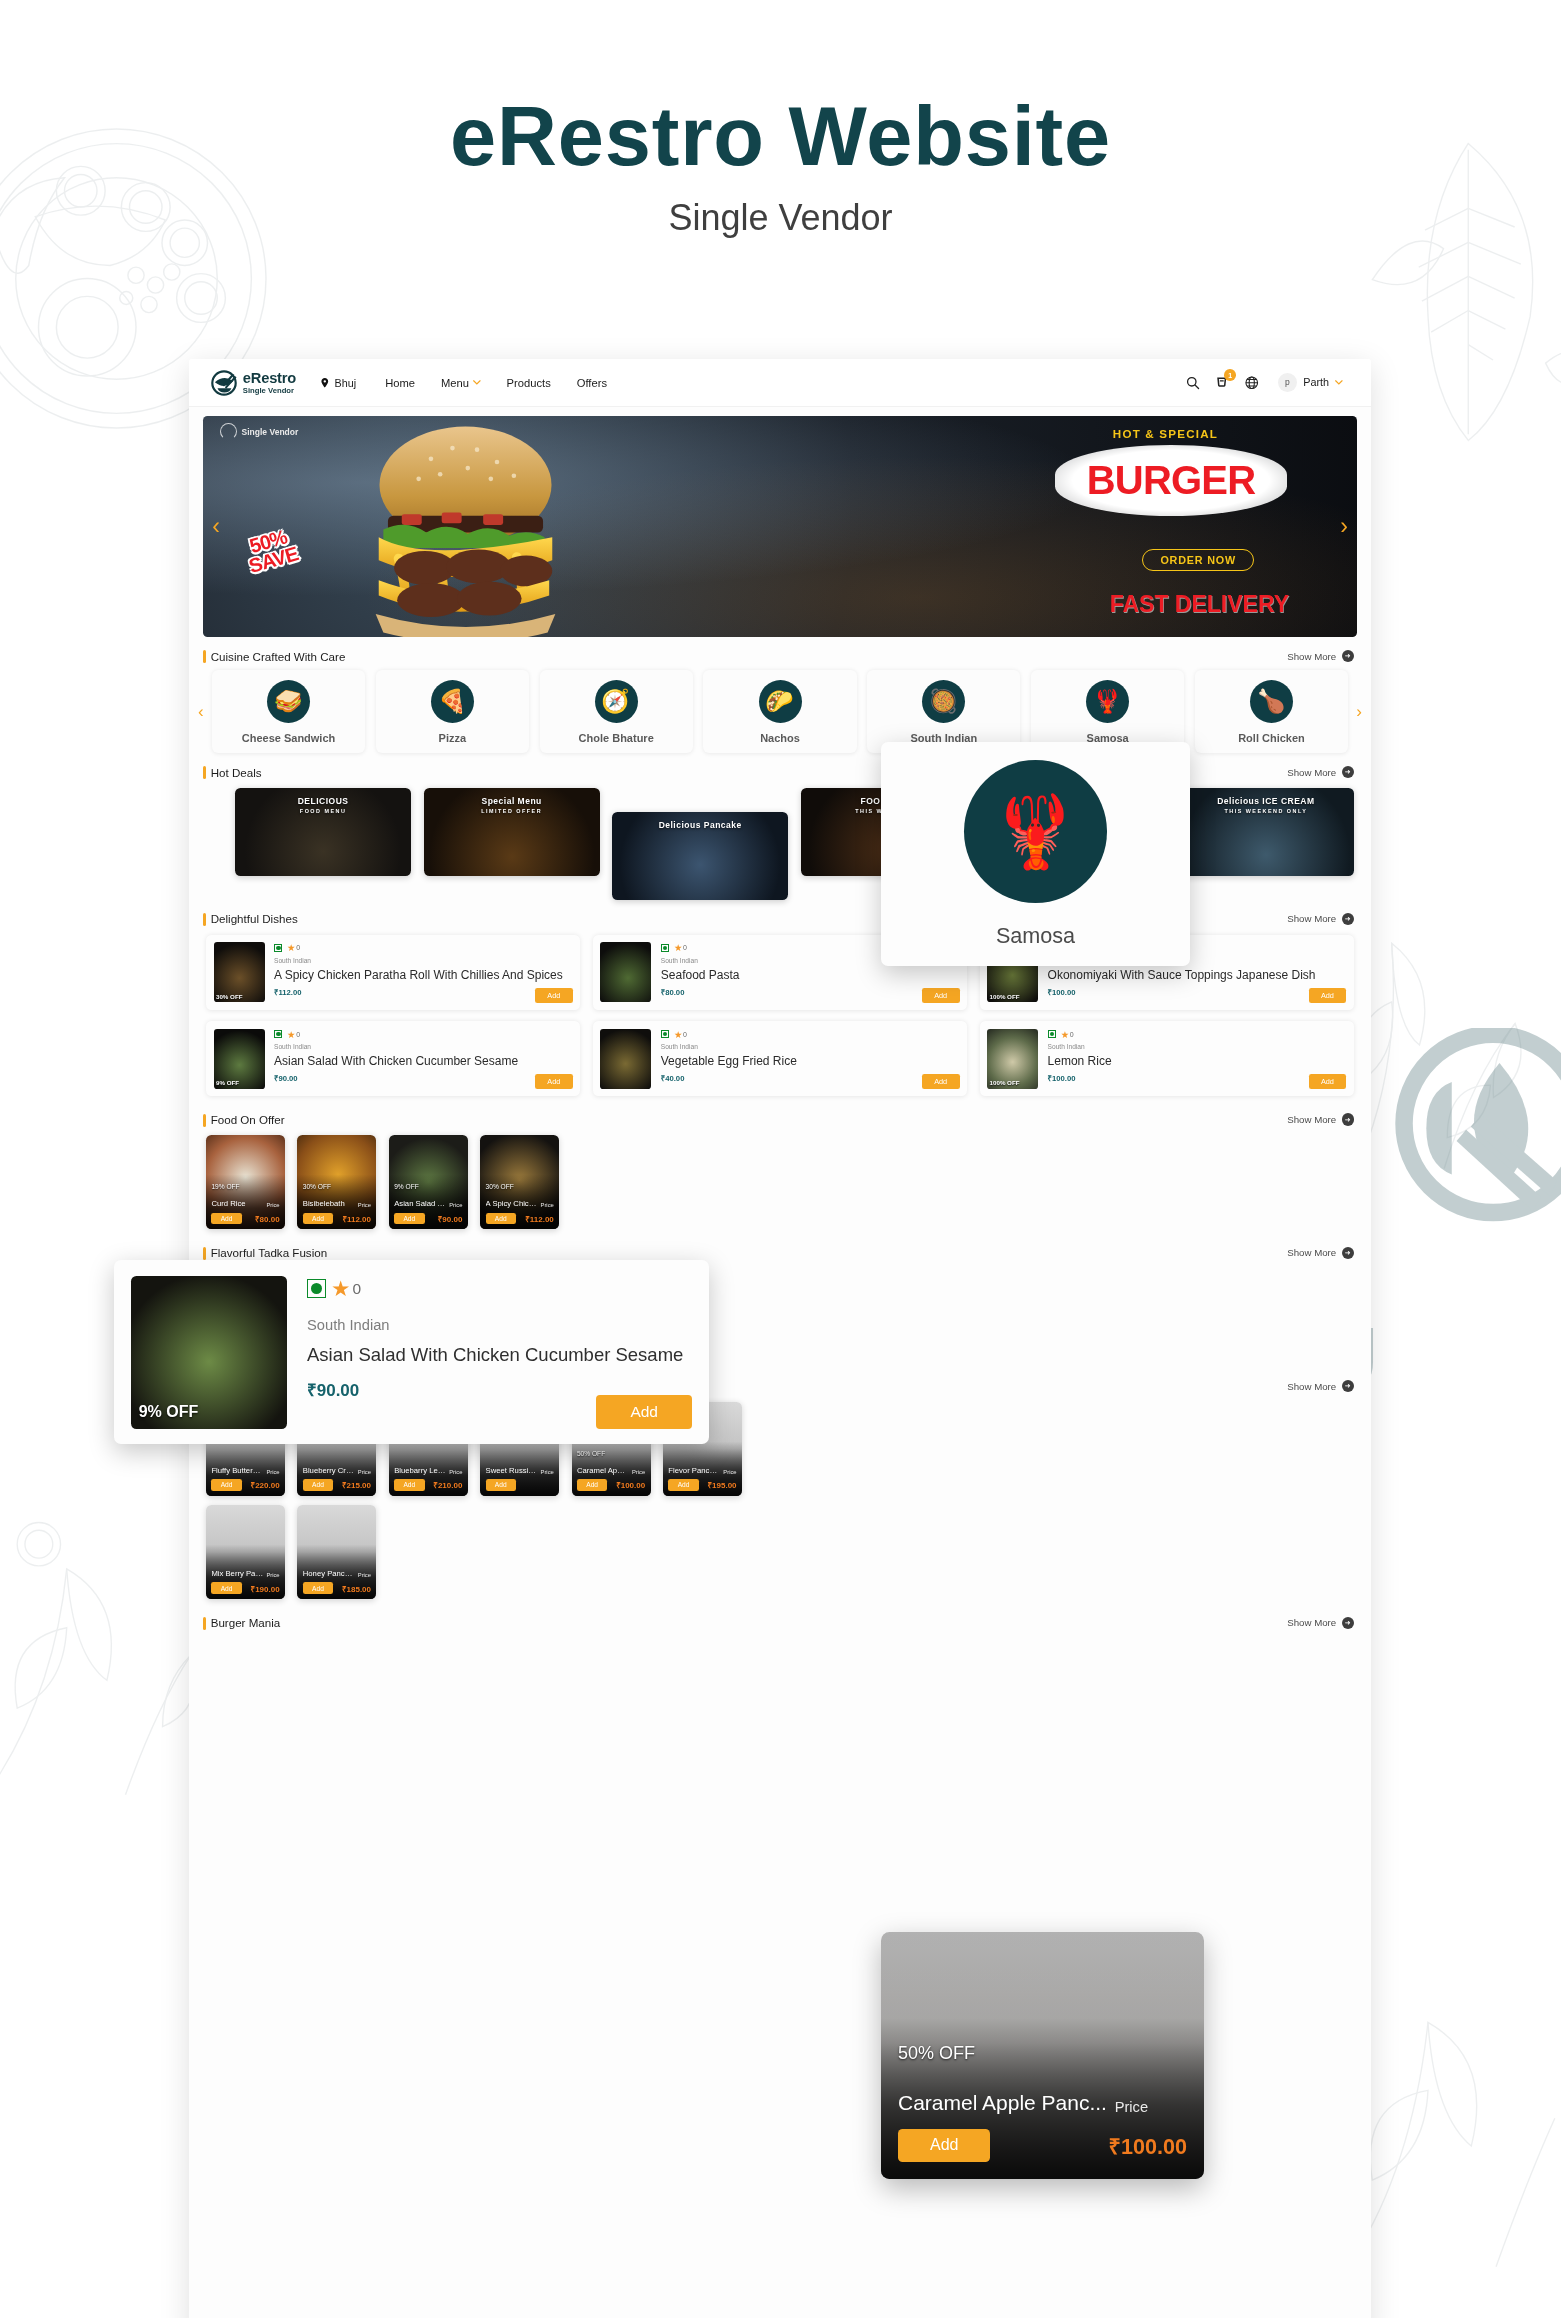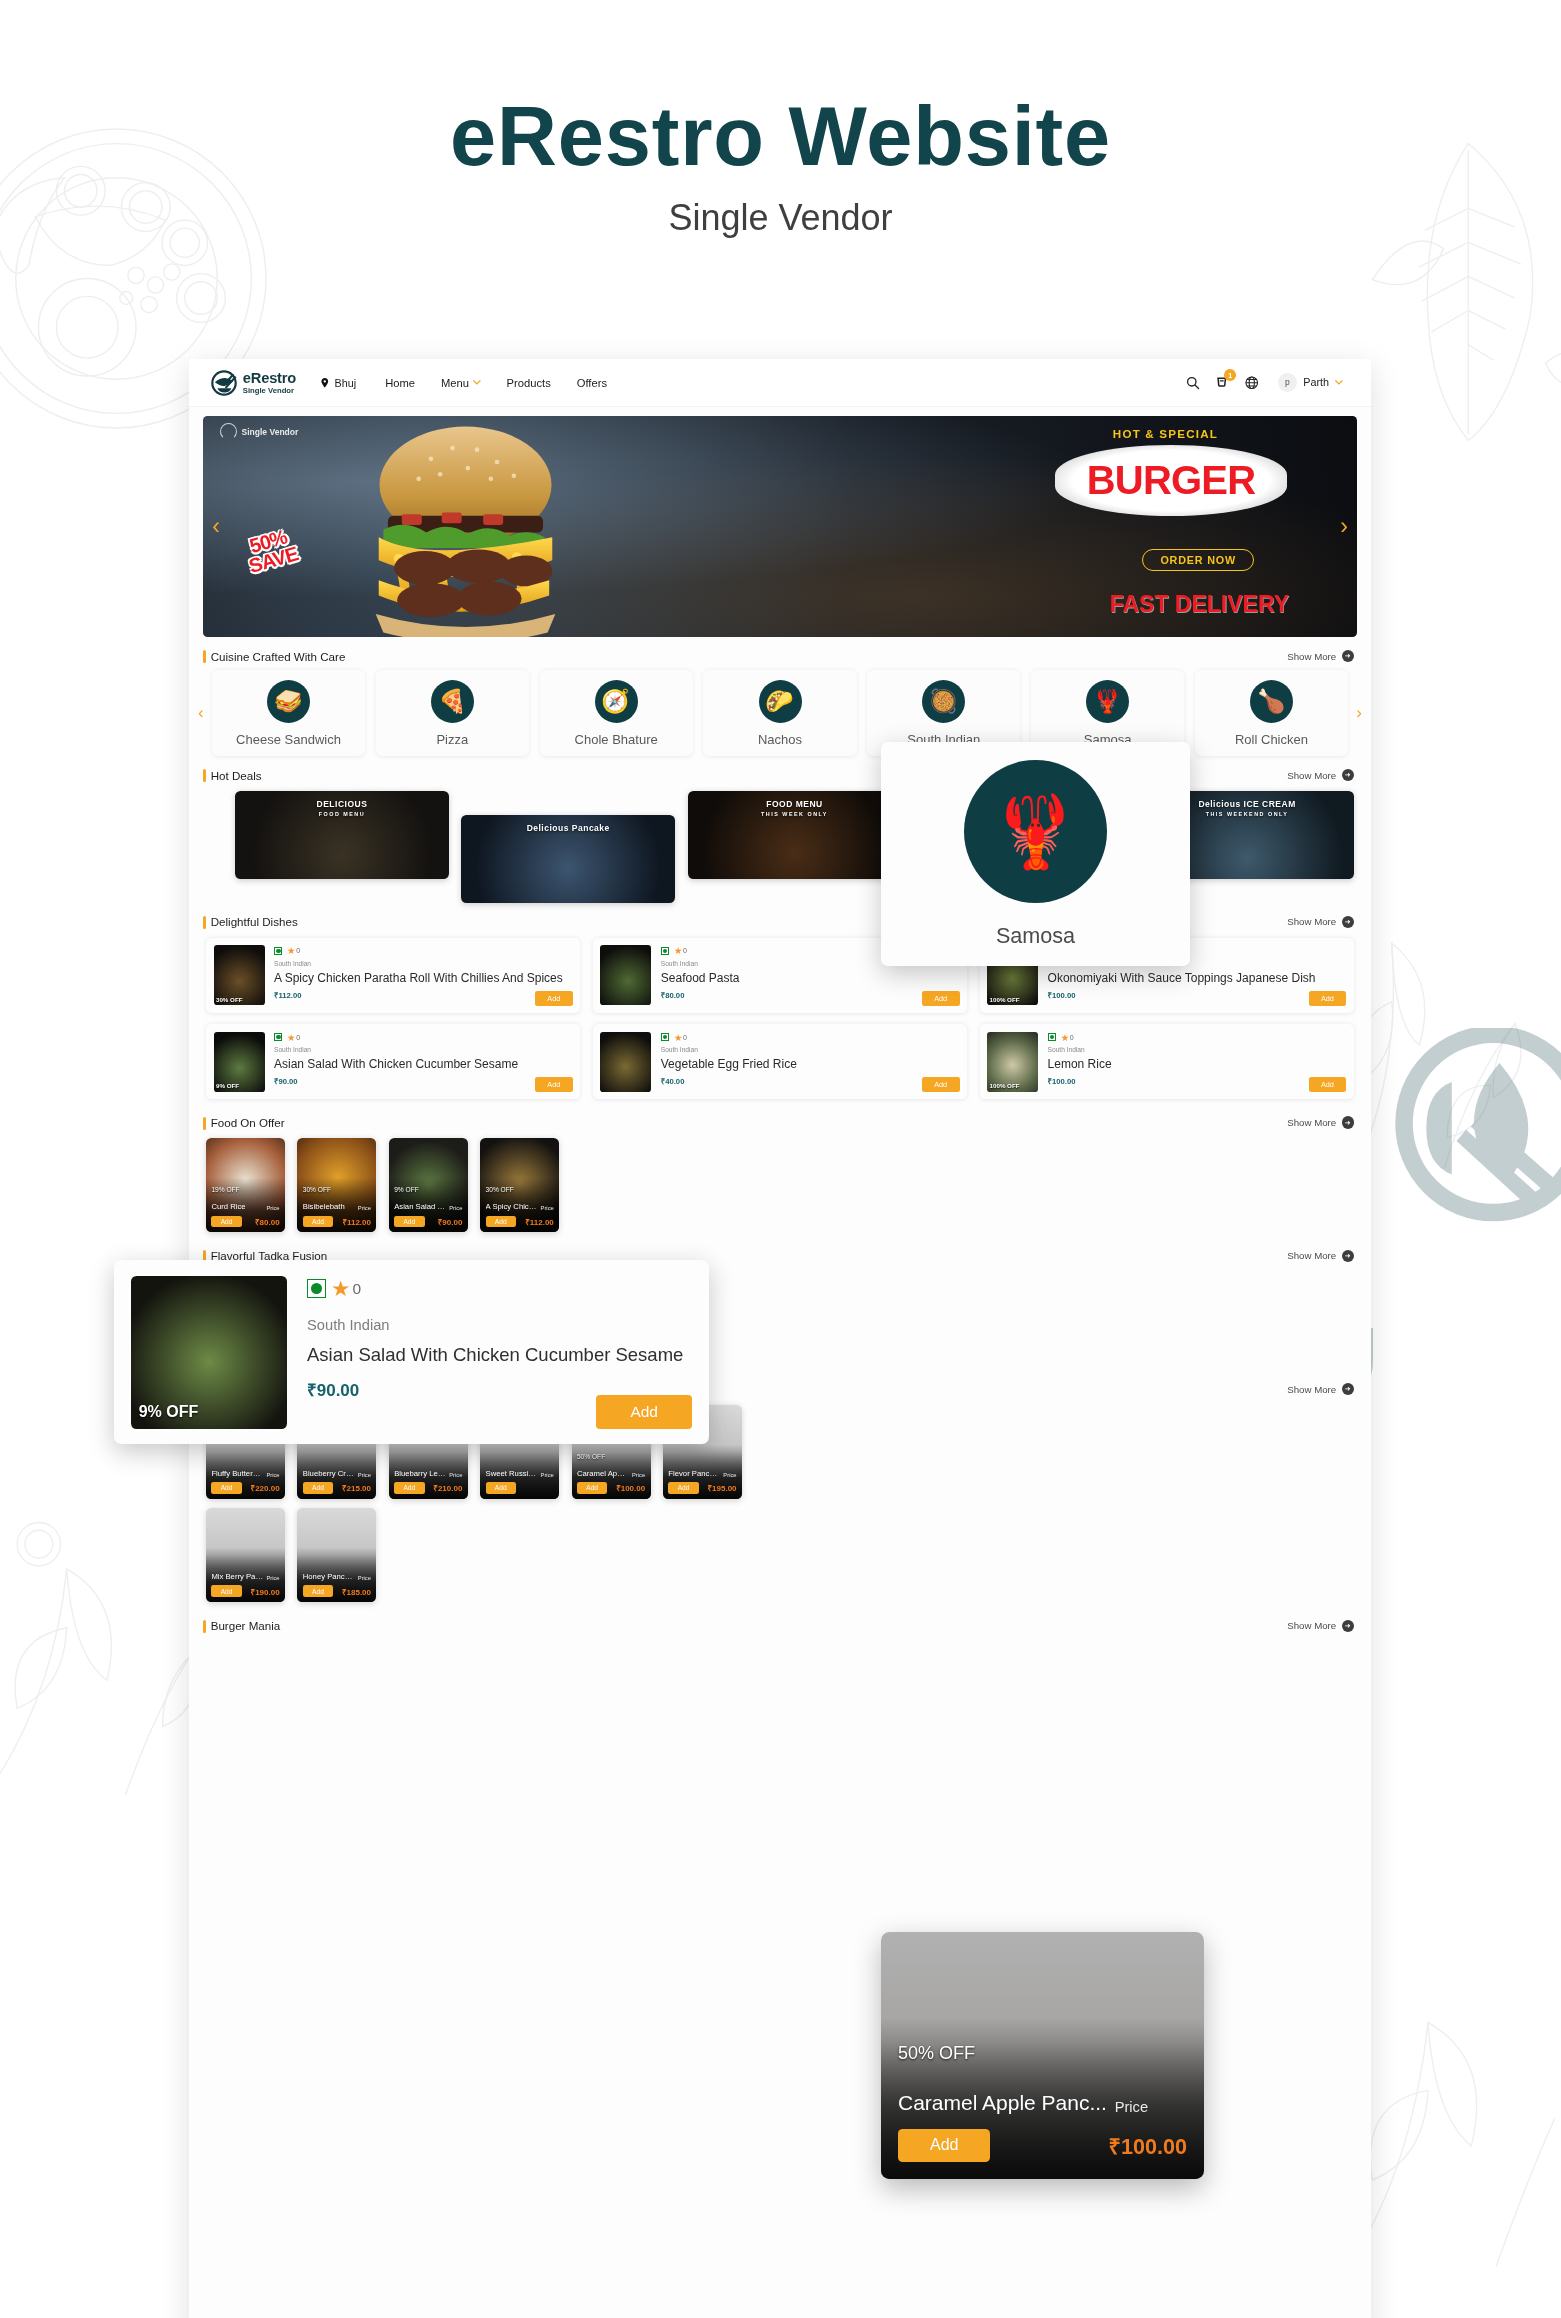--- a/index.html
+++ b/index.html
@@ -214,21 +214,21 @@
     cursor: pointer;
   }
   .cuisine-circle {
     width: 43px; height: 43px; border-radius: 50%;
     background: #0f3d44;
     margin: 0 auto 9.3px auto;
     display: flex; align-items: center; justify-content: center;
     font-size: 20px; line-height: 1;
     overflow: hidden;
   }
-  .cuisine-label { font-size: 13px; color: #5a5a5a; white-space: nowrap; overflow: hidden; text-overflow: ellipsis; }
+  .cuisine-label { font-size: 11px; color: #5a5a5a; white-space: nowrap; overflow: hidden; text-overflow: ellipsis; font-weight: bold; }
   .car-arrow {
     position: absolute; top: 50%; transform: translateY(-50%);
     color: #f5a623; font-size: 17px; cursor: pointer; font-weight: 300;
   }
   .car-arrow.left { left: -14px; }
   .car-arrow.right { right: -14px; }
 
   
   .deals-row { display: flex; gap: 12.4px; margin: 9.3px 17px 0 17px; padding-left: 29px; }
   .deal-card {
@@ -707,20 +707,26 @@
       <span class="circ">➜</span>
     </div>
   </div>
   <div class="deals-row">
     <div class="deal-card" style="background:radial-gradient(circle at 50% 72%, #3a3224 0%, #141210 72%);">
       <div class="deal-txt">
         <span>DELICIOUS</span>
         <span class="sub">FOOD MENU</span>
       </div>
     </div>
+    <div class="deal-card" style="background:radial-gradient(circle at 50% 78%, #5a3a16 0%, #170f08 74%);">
+      <div class="deal-txt">
+        <span>Special Menu</span>
+        <span class="sub">LIMITED OFFER</span>
+      </div>
+    </div>
     <div class="deal-card" style="background:radial-gradient(circle at 50% 60%, #3c5570 0%, #0e1620 78%);margin-top:24px;">
       <div class="deal-txt">
         <span>Delicious Pancake</span>
         <span class="sub"></span>
       </div>
     </div>
     <div class="deal-card" style="background:radial-gradient(circle at 50% 70%, #4a2d16 0%, #100c09 75%);">
       <div class="deal-txt">
         <span>FOOD MENU</span>
         <span class="sub">THIS WEEK ONLY</span>

